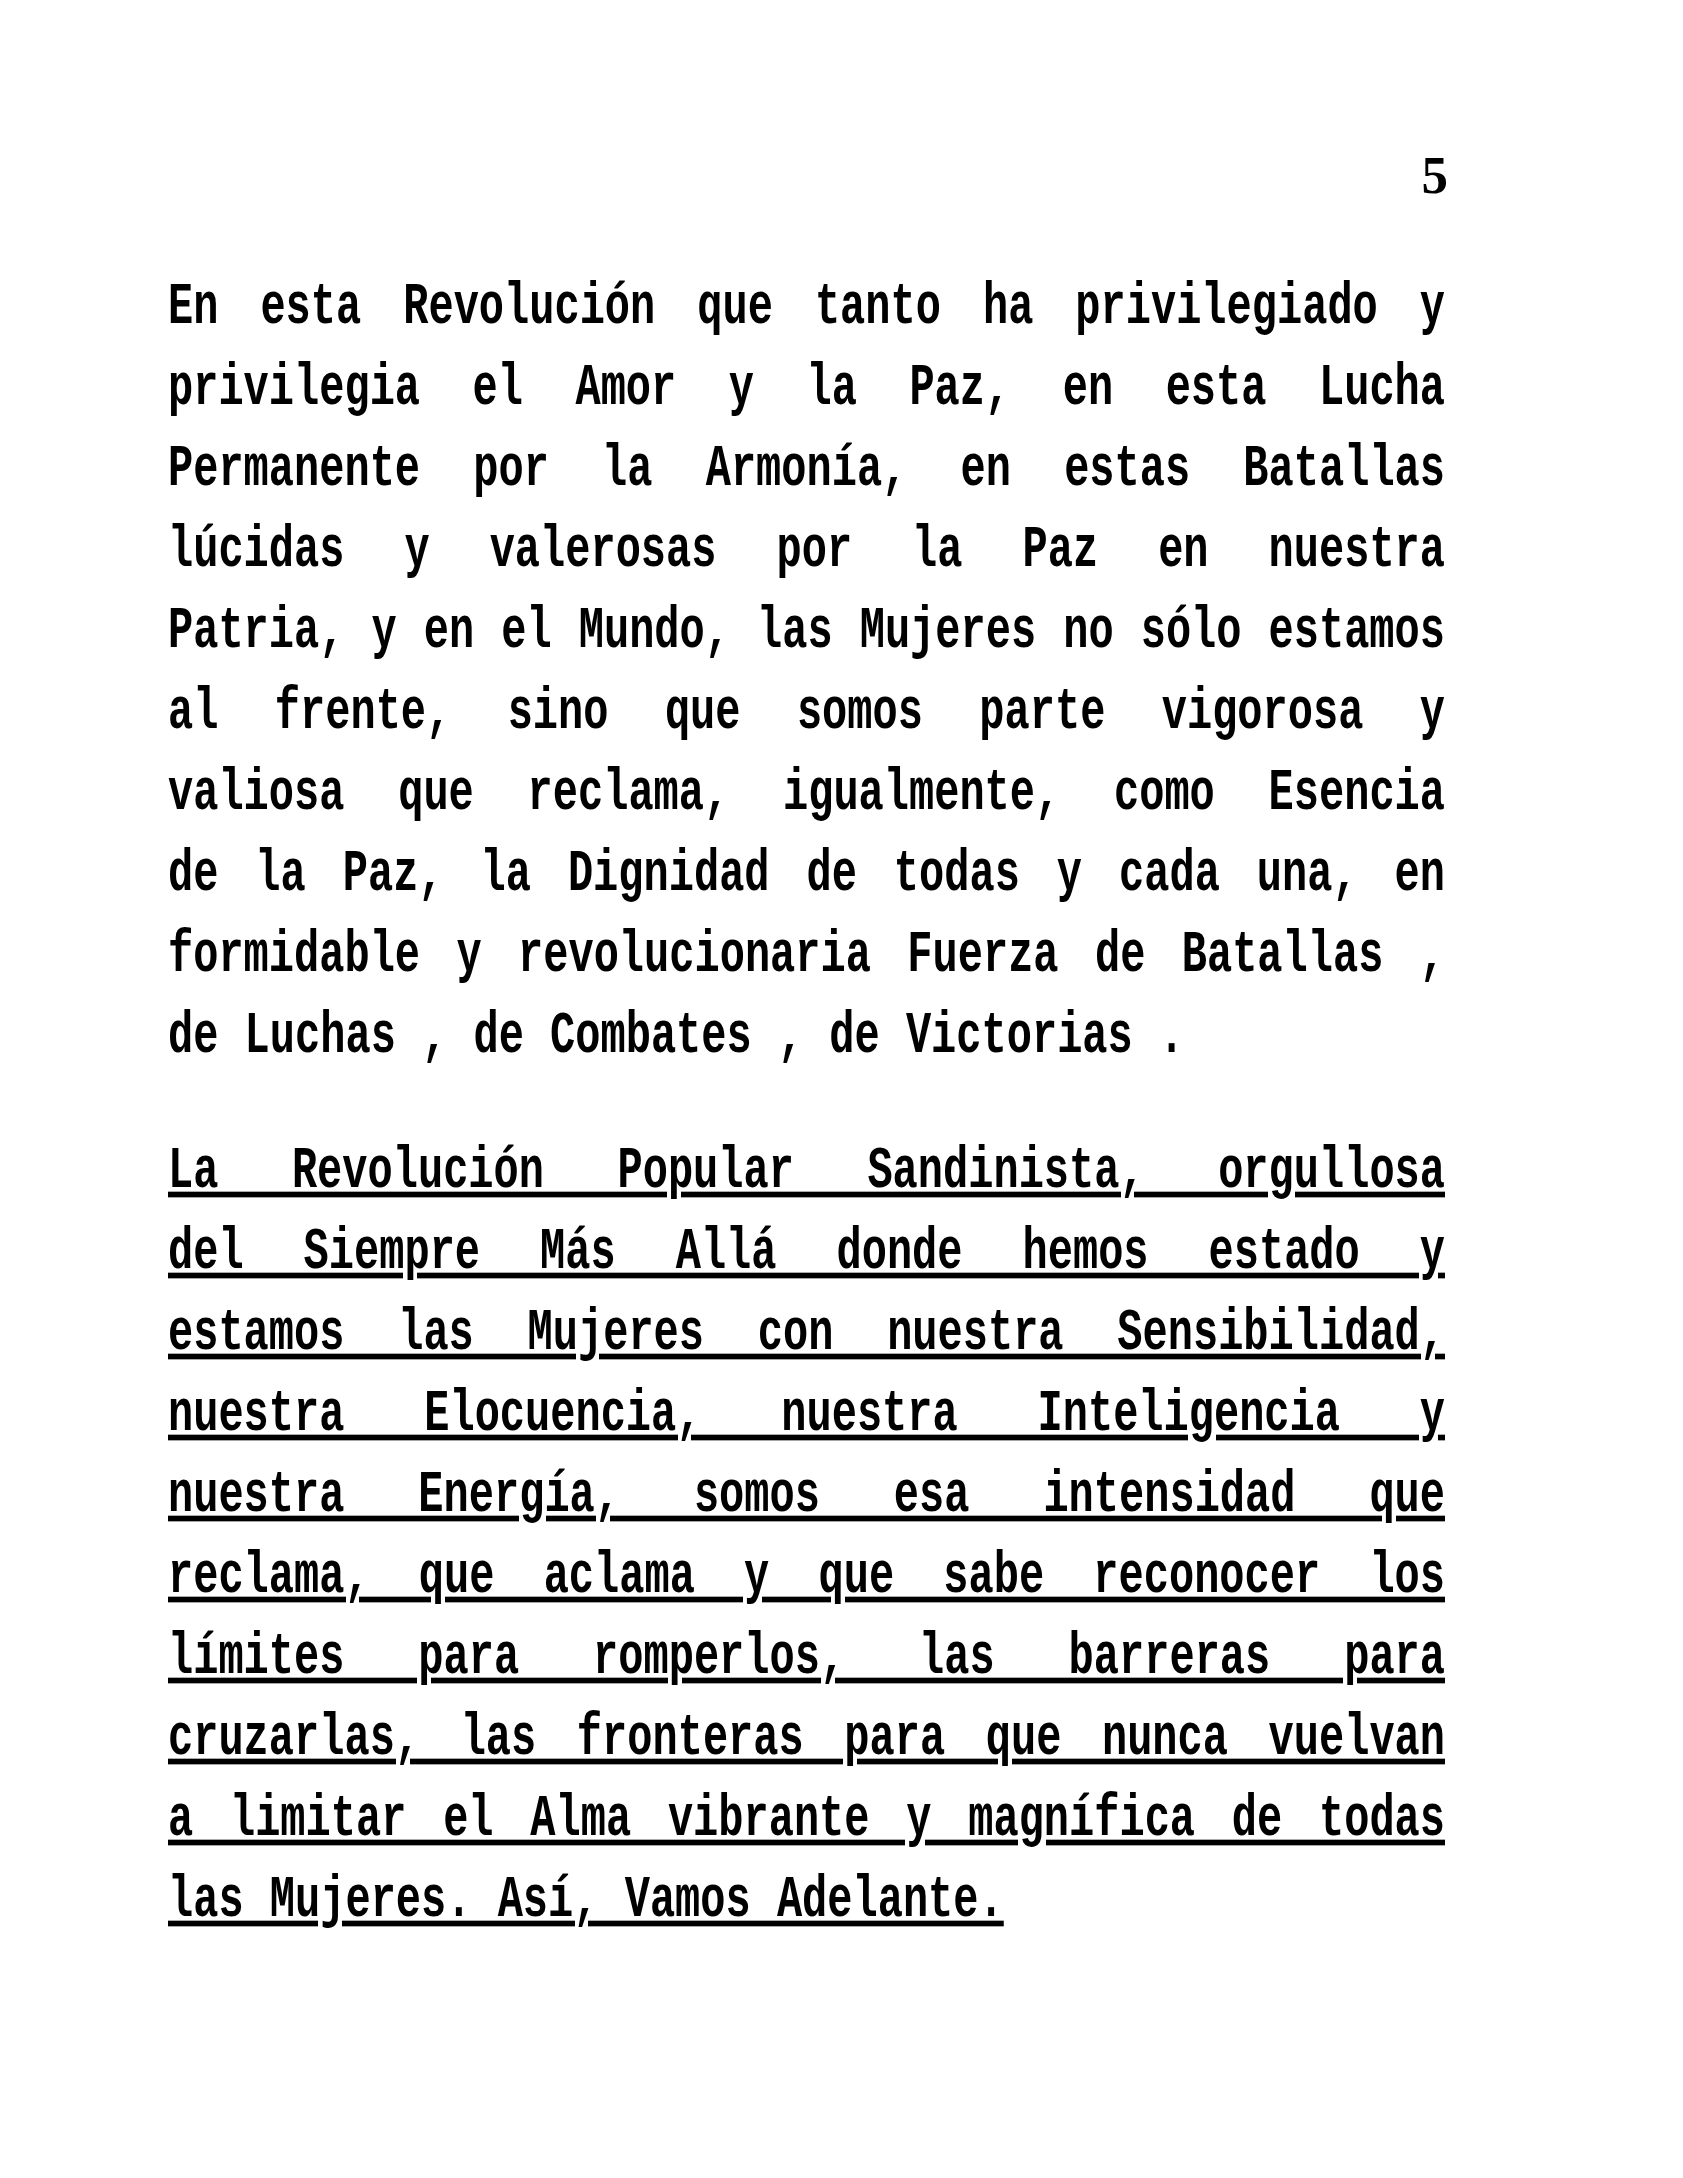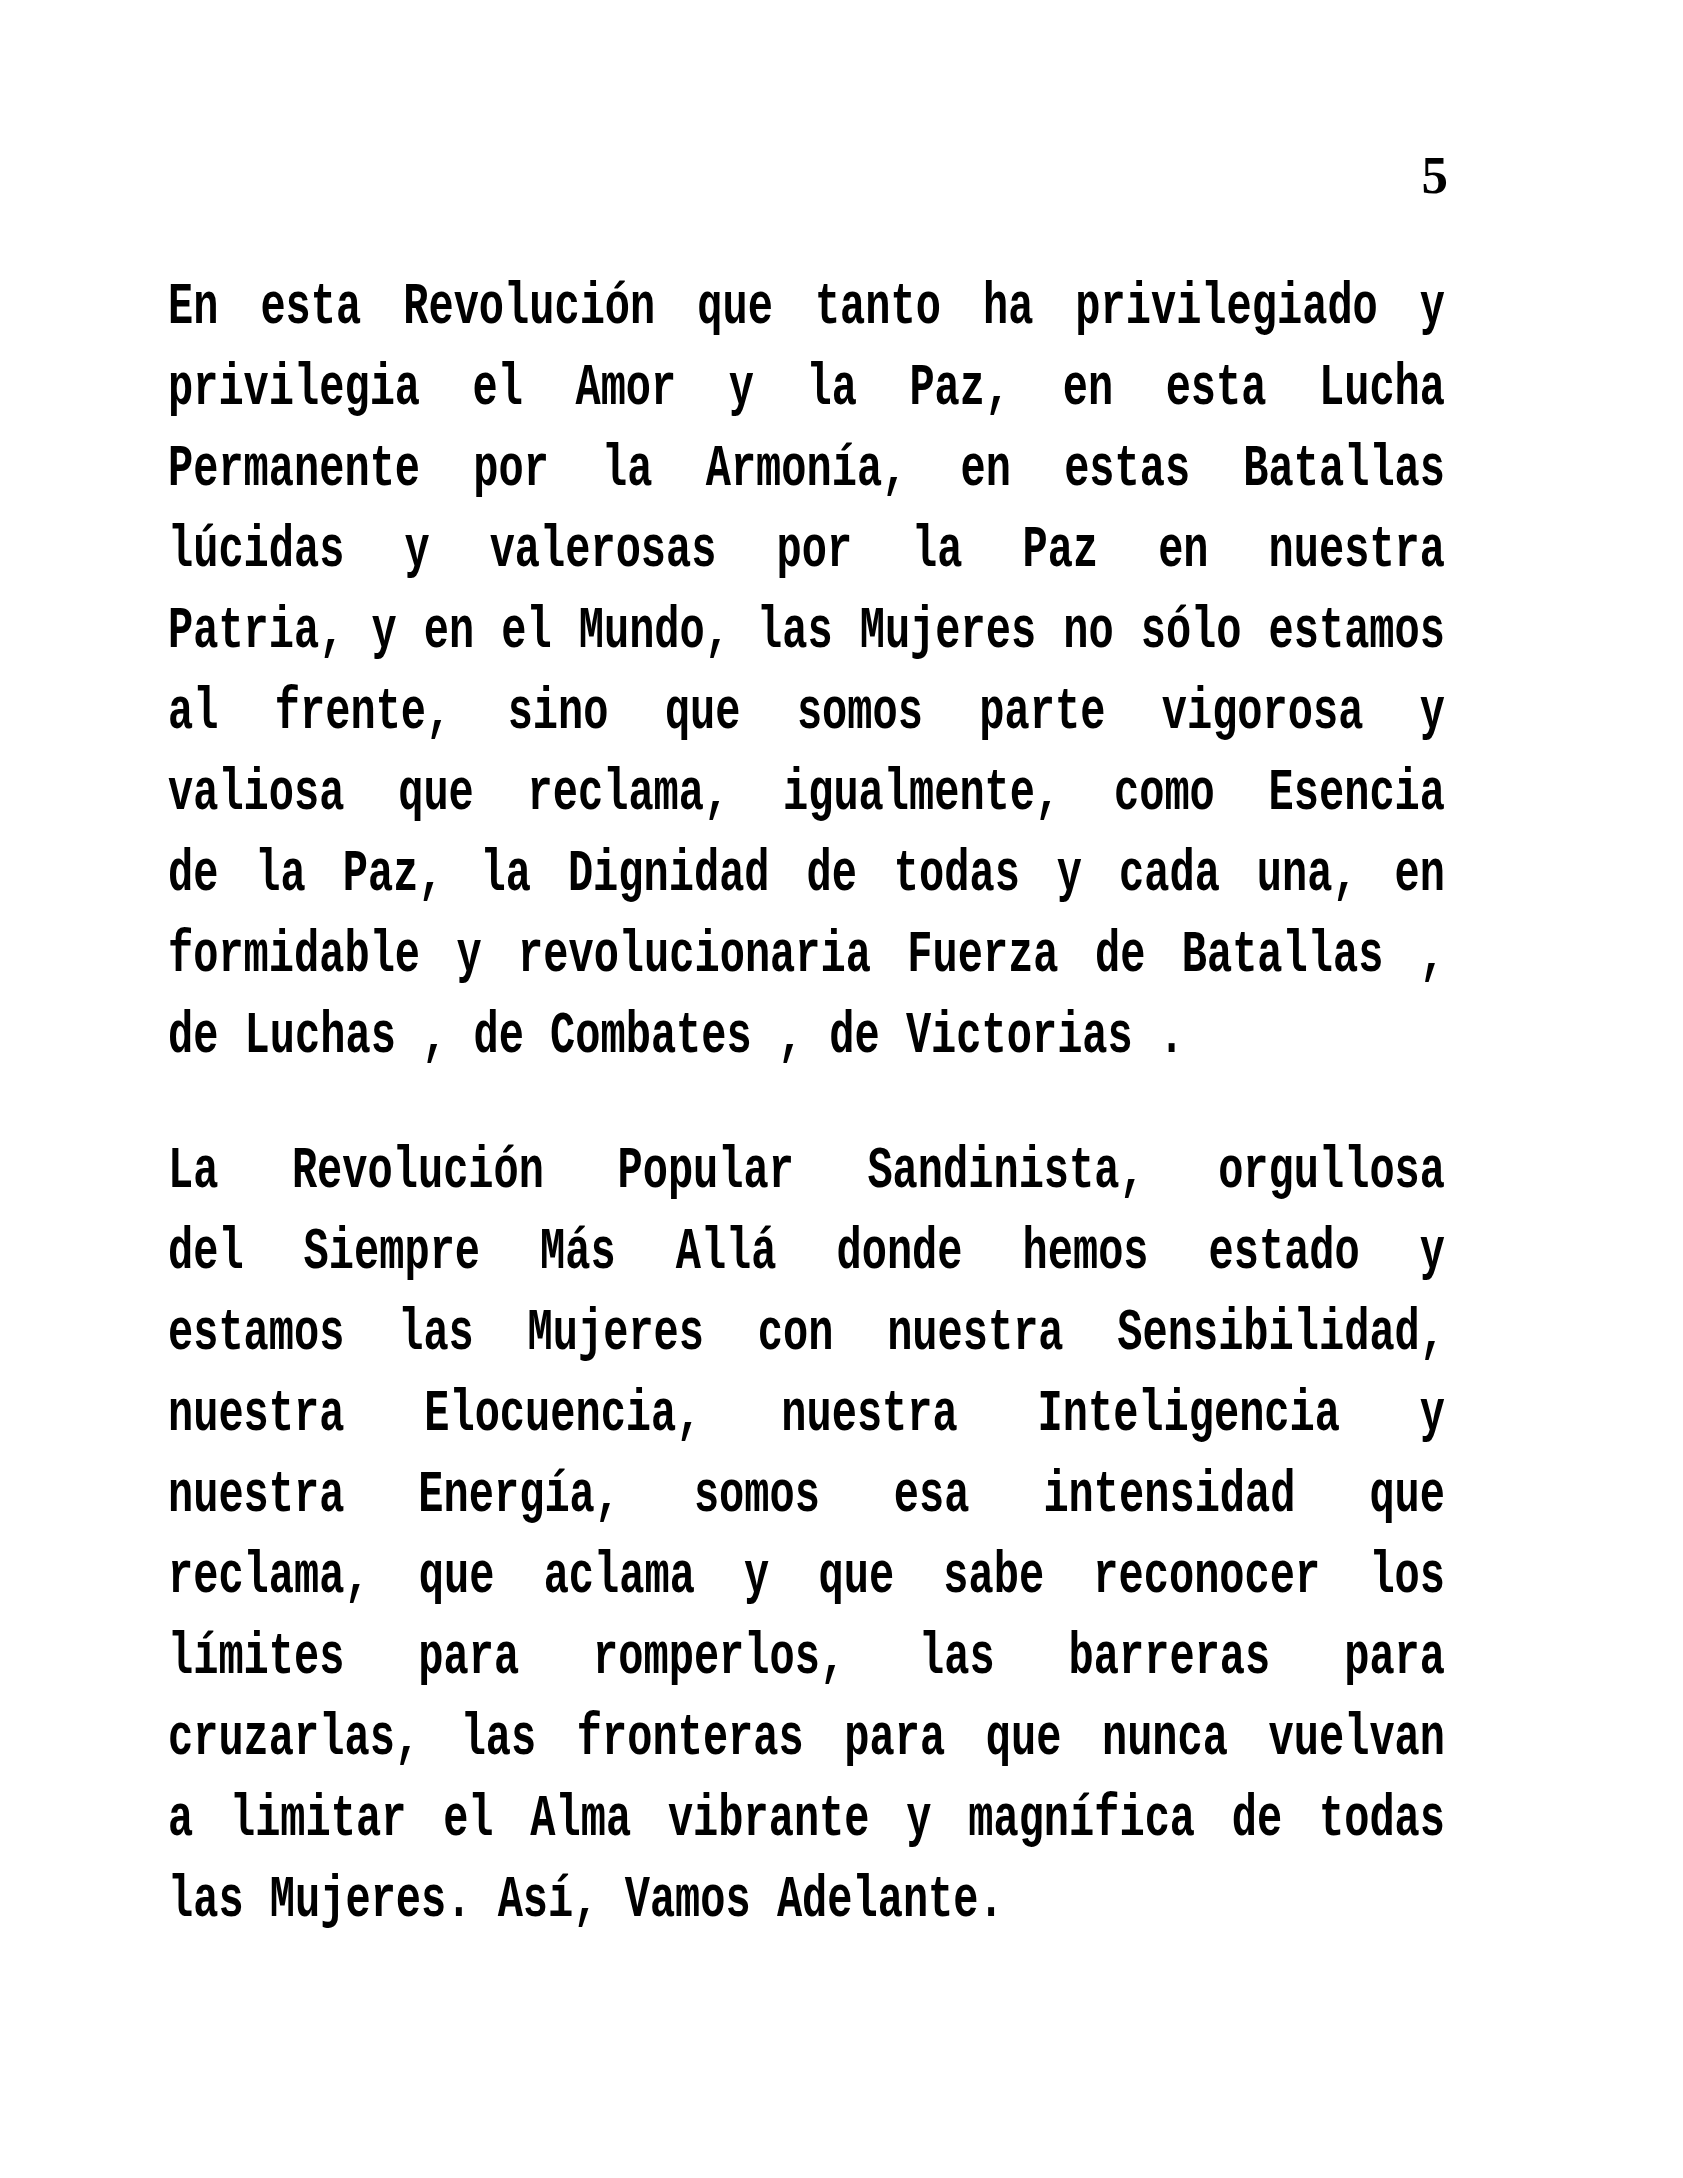--- a/index.html
+++ b/index.html
@@ -30,20 +30,21 @@
     left: 168px;
     right: 238px;
     top: 268px;
   }
   .paragraph {
     margin: 0;
     padding: 0;
   }
   .paragraph + .paragraph {
     margin-top: 54px;
+    text-decoration: underline;
   }
   .line {
     font-weight: bold;
     font-size: 42px;
     line-height: 81px;
     height: 81px;
     text-align: justify;
     text-align-last: justify;
     transform: scaleY(1.42);
     transform-origin: 50% 50%;

